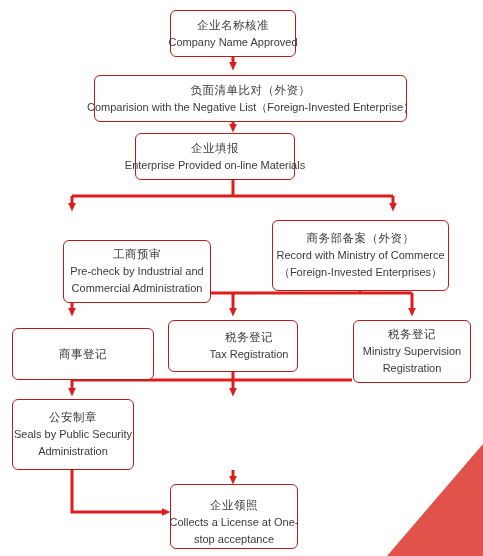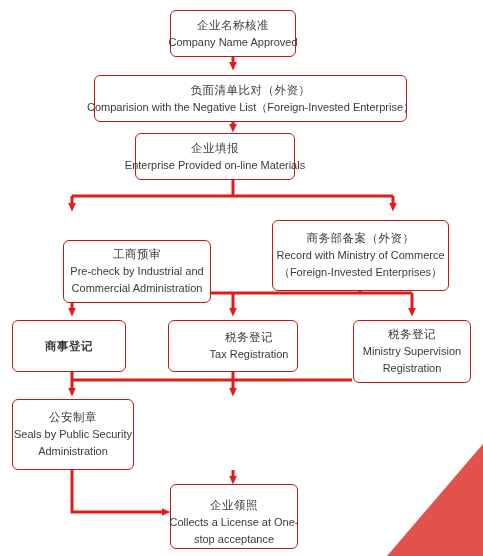--- a/index.html
+++ b/index.html
@@ -118,21 +118,21 @@
     <div class="en">Pre-check by Industrial and</div>
     <div class="en">Commercial Administration</div>
   </div>
 
   <div class="node" style="left:272px;top:220px;width:177px;height:71px;">
     <div class="cn">商务部备案（外资）</div>
     <div class="en">Record with Ministry of Commerce</div>
     <div class="en">（Foreign-Invested Enterprises）</div>
   </div>
 
-  <div class="node" style="left:12px;top:320px;width:114px;height:52px;font-weight:bold;">
+  <div class="node" style="left:12px;top:328px;width:142px;height:52px;">
     <div class="cn">商事登记</div>
   </div>
 
   <div class="node" style="left:168px;top:320px;width:130px;height:52px;padding-left:32px;">
     <div class="cn">税务登记</div>
     <div class="en">Tax Registration</div>
   </div>
 
   <div class="node" style="left:353px;top:320px;width:118px;height:63px;">
     <div class="cn">税务登记</div>

